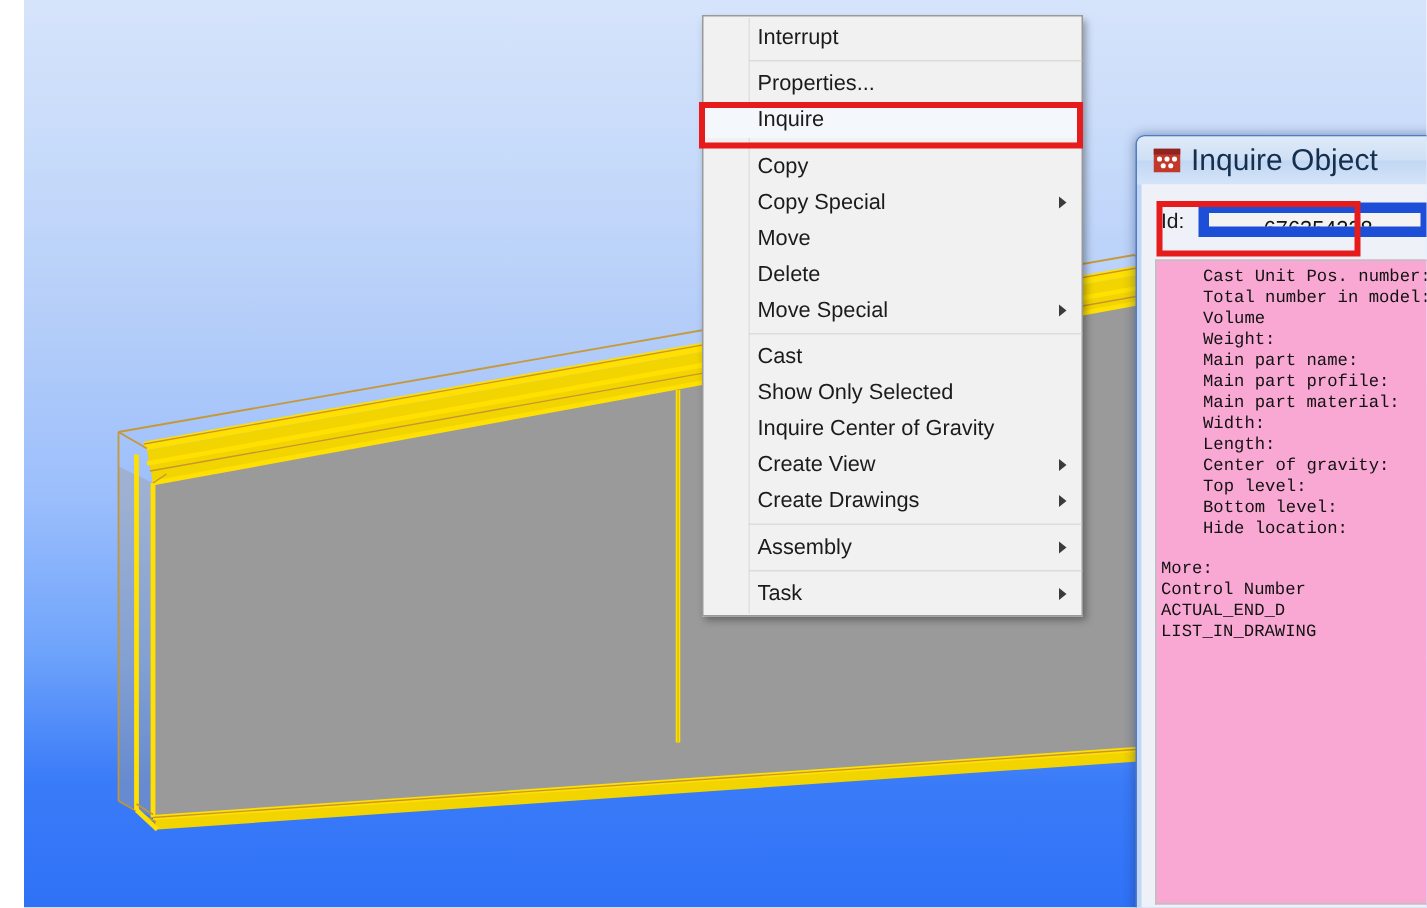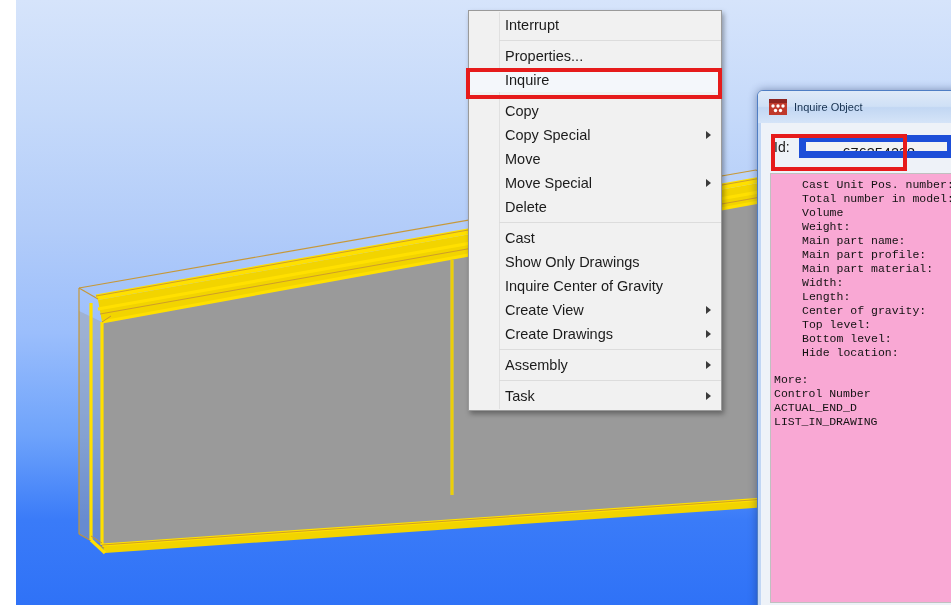--- a/index.html
+++ b/index.html
@@ -134,21 +134,21 @@
     padding-left: 11px;
     box-sizing: border-box;
   }
   #dialog-icon {
     width: 18px;
     height: 16px;
     margin-right: 7px;
     flex: 0 0 auto;
   }
   #dialog-title {
-    font-size: 11px;
+    font-size: 20px;
     color: #15304f;
     white-space: nowrap;
   }
   #dialog-body {
     position: absolute;
     left: 4px;
     right: 4px;
     top: 32px;
     bottom: 0;
     background: #eef2f8;
@@ -263,25 +263,25 @@
     <div class="gutter"></div>
     <div id="menu-items">
         <div class="menu-item"><span>Interrupt</span></div>
         <div class="menu-sep"></div>
         <div class="menu-item"><span>Properties...</span></div>
         <div class="menu-item highlight"><span>Inquire</span></div>
         <div class="menu-sep"></div>
         <div class="menu-item"><span>Copy</span></div>
         <div class="menu-item"><span>Copy Special</span><span class="arrow"></span></div>
         <div class="menu-item"><span>Move</span></div>
+        <div class="menu-item"><span>Delete</span></div>
         <div class="menu-item"><span>Move Special</span><span class="arrow"></span></div>
-        <div class="menu-item"><span>Delete</span></div>
         <div class="menu-sep"></div>
         <div class="menu-item"><span>Cast</span></div>
-        <div class="menu-item"><span>Show Only Drawings</span></div>
+        <div class="menu-item"><span>Show Only Selected</span></div>
         <div class="menu-item"><span>Inquire Center of Gravity</span></div>
         <div class="menu-item"><span>Create View</span><span class="arrow"></span></div>
         <div class="menu-item"><span>Create Drawings</span><span class="arrow"></span></div>
         <div class="menu-sep"></div>
         <div class="menu-item"><span>Assembly</span><span class="arrow"></span></div>
         <div class="menu-sep"></div>
         <div class="menu-item"><span>Task</span><span class="arrow"></span></div>
       </div>
   </div>
 

